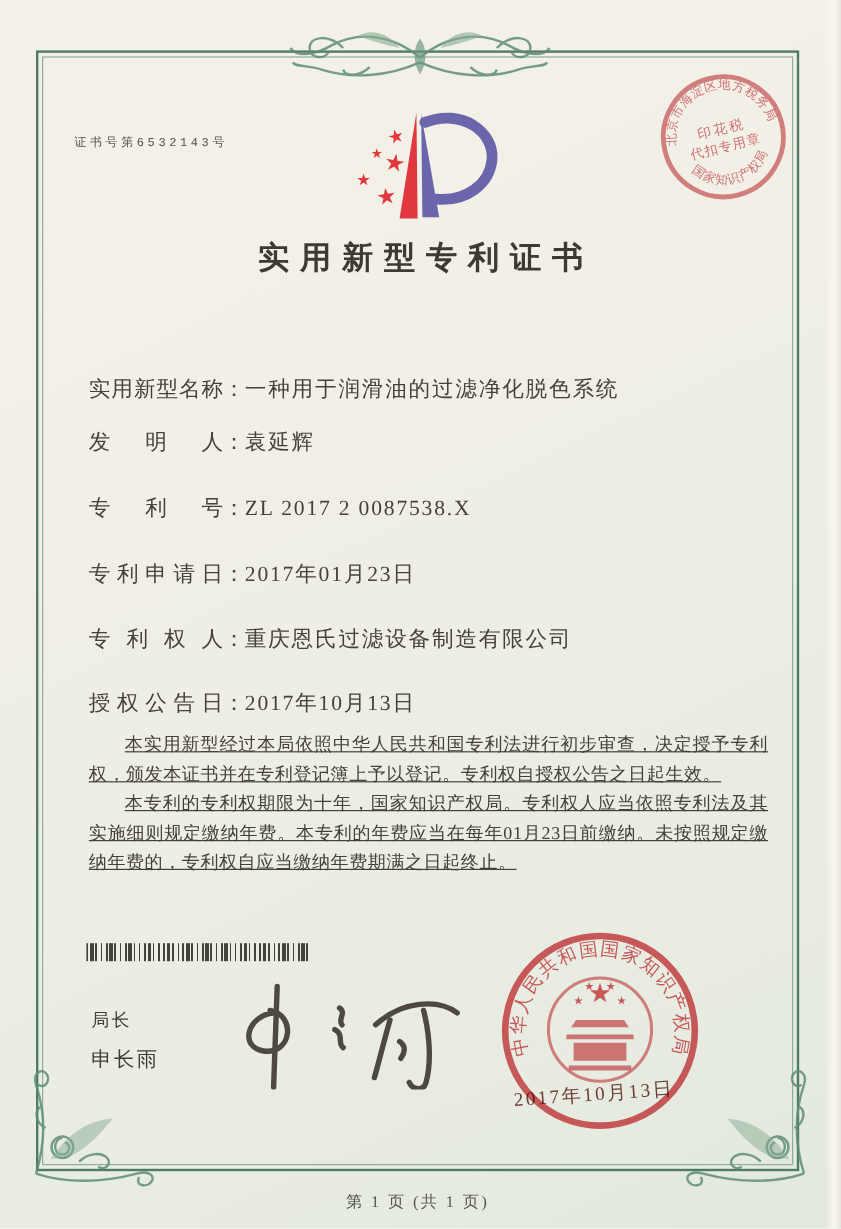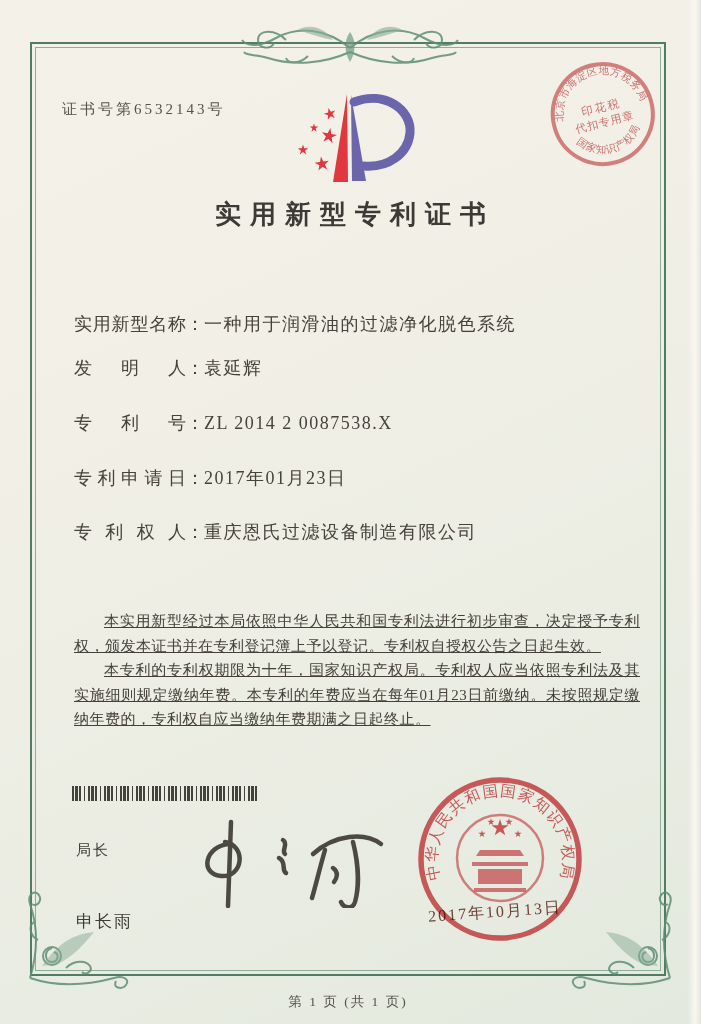--- a/index.html
+++ b/index.html
@@ -11,39 +11,39 @@
   }
   .page-edge{position:absolute;right:0;top:0;width:13px;height:100%;
     background:linear-gradient(90deg,rgba(0,0,0,0) 0%,#f9f7f1 55%,#e6e3da 100%);}
   
   .frame{position:absolute;left:30px;top:42px;width:636px;height:934px;
     border:2.5px solid #4f7c63;box-sizing:border-box;}
   .frame-inner{position:absolute;left:3px;top:3px;right:3px;bottom:3px;
     border:1px solid #8fae98;}
   .orn{position:absolute;}
   .orn-br{transform:scaleX(-1);}
-  .cert-no{position:absolute;left:62px;top:100px;font-size:15px;letter-spacing:3px;color:#57534a;}
+  .cert-no{position:absolute;left:62px;top:112px;font-size:10px;letter-spacing:3px;color:#57534a;font-family:Liberation Mono, monospace;}
   .logo{position:absolute;left:280px;top:88px;}
   .title{position:absolute;left:0;right:0;top:197px;text-align:center;
     font-size:26px;font-weight:600;letter-spacing:9px;text-indent:9px;color:#3c3a35;}
   .field{position:absolute;left:74px;font-size:18px;white-space:nowrap;color:#46423b;}
   .field-label{display:inline-block;width:112px;text-align:justify;text-align-last:justify;}
   .field-colon{display:inline-block;}
   .field-value{letter-spacing:1.5px;}
   .body-text{position:absolute;left:74px;top:609px;width:566px;
     font-size:15px;line-height:24.5px;text-align:justify;letter-spacing:.5px;color:#45413a;}
   .body-text p{margin:0;text-indent:2em;text-decoration:underline;}
   .barcode{position:absolute;left:72px;top:786px;width:186px;height:15px;
     background:repeating-linear-gradient(90deg,
       #44423c 0px,#44423c 1.6px,rgba(0,0,0,0) 1.6px,rgba(0,0,0,0) 3px,
       #44423c 3px,#44423c 6px,rgba(0,0,0,0) 6px,rgba(0,0,0,0) 7.4px,
       #44423c 7.4px,#44423c 8.6px,rgba(0,0,0,0) 8.6px,rgba(0,0,0,0) 12px,
       #44423c 12px,#44423c 13px,rgba(0,0,0,0) 13px,rgba(0,0,0,0) 16px);}
   .director-title{position:absolute;left:76px;top:841px;font-size:15px;letter-spacing:2px;color:#413d36;}
-  .director-name{position:absolute;left:76px;top:871px;font-size:17px;letter-spacing:2px;color:#413d36;margin-top:39px;}
+  .director-name{position:absolute;left:76px;top:871px;font-size:17px;letter-spacing:2px;color:#413d36;}
   .signature{position:absolute;left:185px;top:816px;}
   .seal-main{position:absolute;left:412px;top:772px;mix-blend-mode:multiply;}
   .seal-date{position:absolute;left:428px;top:902px;font-size:16px;letter-spacing:2px;
     color:#6e4038;transform:rotate(-4deg);}
   .seal-tax{position:absolute;left:544px;top:56px;mix-blend-mode:multiply;}
   .footer{position:absolute;left:30px;top:993px;width:636px;text-align:center;
     font-size:13.5px;letter-spacing:2px;color:#57534b;}
   svg{display:block;}
 </style>
 </head>
@@ -134,27 +134,30 @@
 
   <div class="title">实用新型专利证书</div>
 
   <div class="field" style="top:312px">
     <span class="field-label">实用新型名称</span><span class="field-colon">：</span><span class="field-value">一种用于润滑油的过滤净化脱色系统</span>
   </div>
   <div class="field" style="top:356px">
     <span class="field-label">发明人</span><span class="field-colon">：</span><span class="field-value">袁延辉</span>
   </div>
   <div class="field" style="top:411px">
-    <span class="field-label">专利号</span><span class="field-colon">：</span><span class="field-value">ZL 2014 2 0087538.X</span>
+    <span class="field-label">专利号</span><span class="field-colon">：</span><span class="field-value">ZL 2017 2 0087538.X</span>
   </div>
   <div class="field" style="top:466px">
     <span class="field-label">专利申请日</span><span class="field-colon">：</span><span class="field-value">2017年01月23日</span>
   </div>
   <div class="field" style="top:520px">
     <span class="field-label">专利权人</span><span class="field-colon">：</span><span class="field-value">重庆恩氏过滤设备制造有限公司</span>
+  </div>
+  <div class="field" style="top:574px">
+    <span class="field-label">授权公告日</span><span class="field-colon">：</span><span class="field-value">2017年10月13日</span>
   </div>
 
   <div class="body-text">
     <p>本实用新型经过本局依照中华人民共和国专利法进行初步审查，决定授予专利权，颁发本证书并在专利登记簿上予以登记。专利权自授权公告之日起生效。</p>
     <p>本专利的专利权期限为十年，国家知识产权局。专利权人应当依照专利法及其实施细则规定缴纳年费。本专利的年费应当在每年01月23日前缴纳。未按照规定缴纳年费的，专利权自应当缴纳年费期满之日起终止。</p>
   </div>
 
   <div class="barcode"></div>
 
   <div class="director-title">局长</div>

